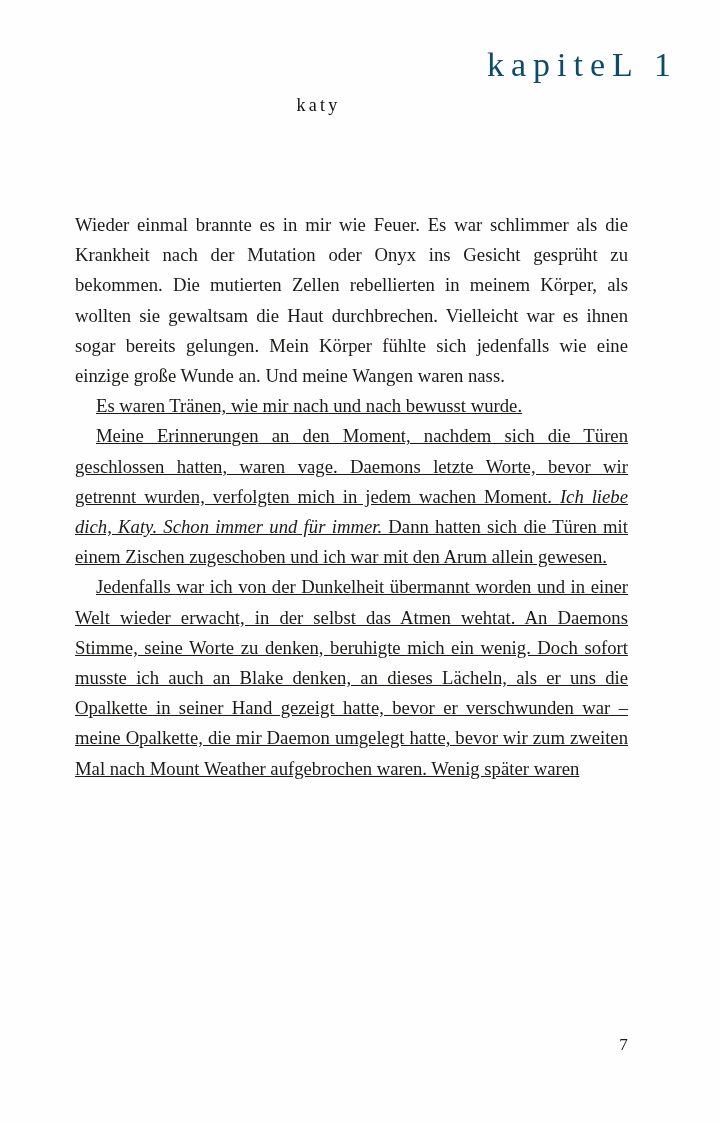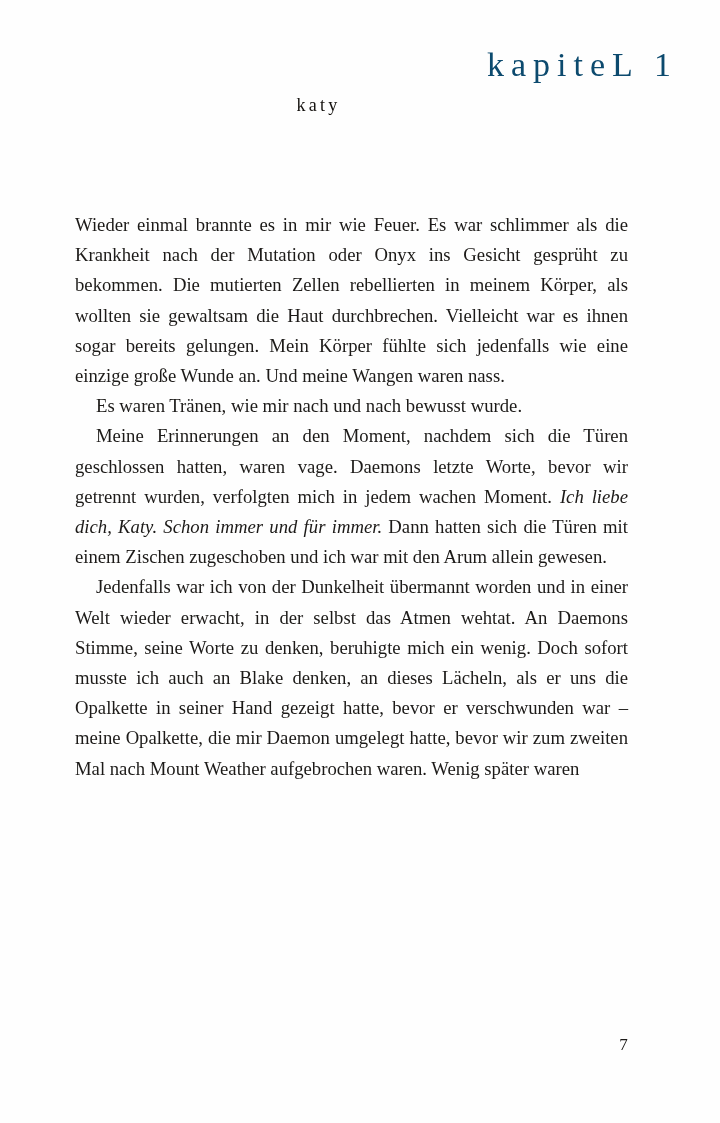--- a/index.html
+++ b/index.html
@@ -73,20 +73,21 @@
   }
 
   .body-text p {
     margin: 0;
     text-indent: 0;
     hyphens: manual;
   }
 
   .body-text p.indent {
     text-indent: 21px;
+    text-decoration: underline;
   }
 
   .body-text p em {
     font-style: italic;
   }
 
   
   .folio {
     position: absolute;
     top: 1034px;

